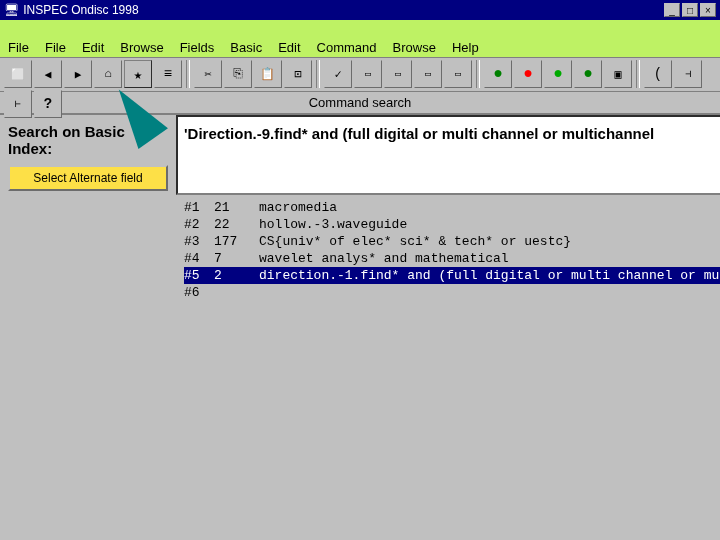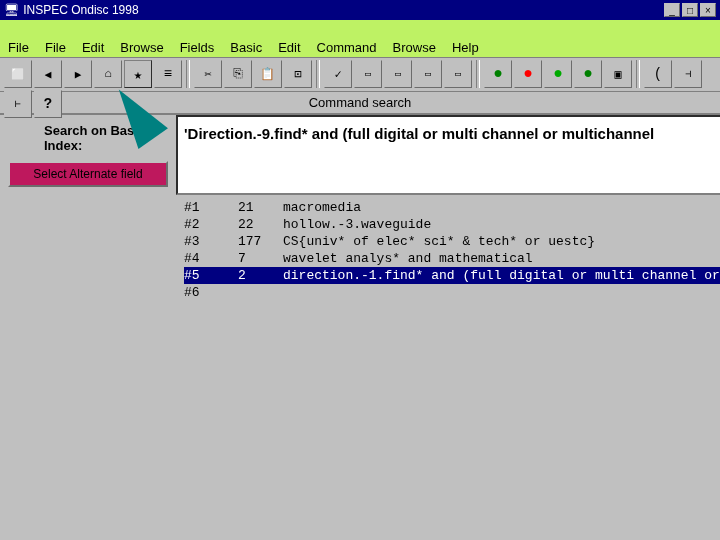--- a/index.html
+++ b/index.html
@@ -104,26 +104,25 @@
     
     #left-panel {
       width: 215px;
       padding: 8px;
       display: flex;
       flex-direction: column;
       gap: 8px;
     }
     #search-on-label {
       font-family: Arial, sans-serif;
-      font-size: 13px;
+      font-size: 15px;
       font-weight: bold;
-      margin-left: 36px;
     }
     #select-alt-btn {
-      background: #be185d;
+      background: #fde047;
       border: 2px outset #c0c0c0;
       font-family: Arial, sans-serif;
       font-size: 12px;
       padding: 4px 8px;
       cursor: pointer;
       text-align: center;
       width: 160px;
     }
     .teal-arrow {
       position: absolute;
@@ -166,21 +165,20 @@
       background: #000080;
       color: white;
     }
     .result-row .col-hash {
       width: 30px;
       display: inline-block;
     }
     .result-row .col-num {
       width: 45px;
       display: inline-block;
-      margin-left: 24px;
     }
     .result-row .col-desc {
       flex: 1;
     }
 
     
     #right-with-scroll {
       display: flex;
       flex-direction: row;
       flex: 1;

